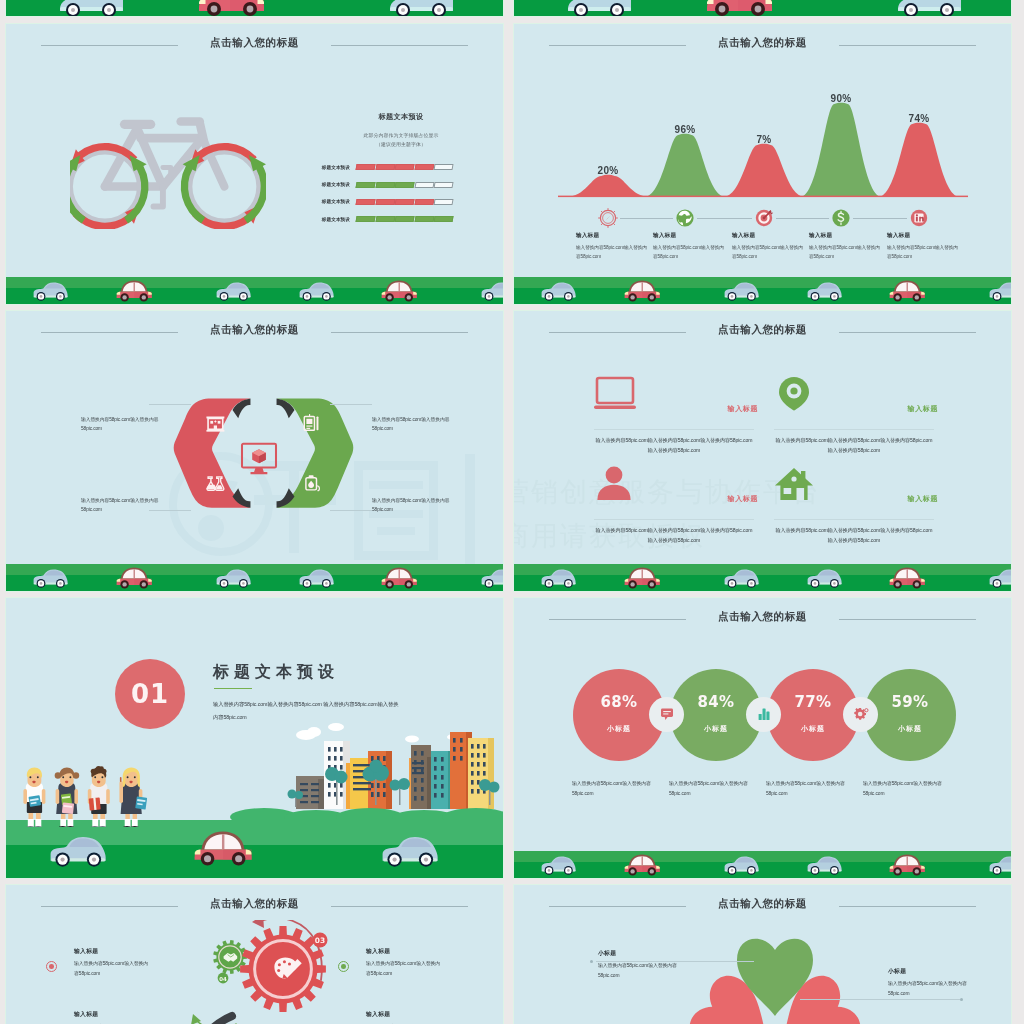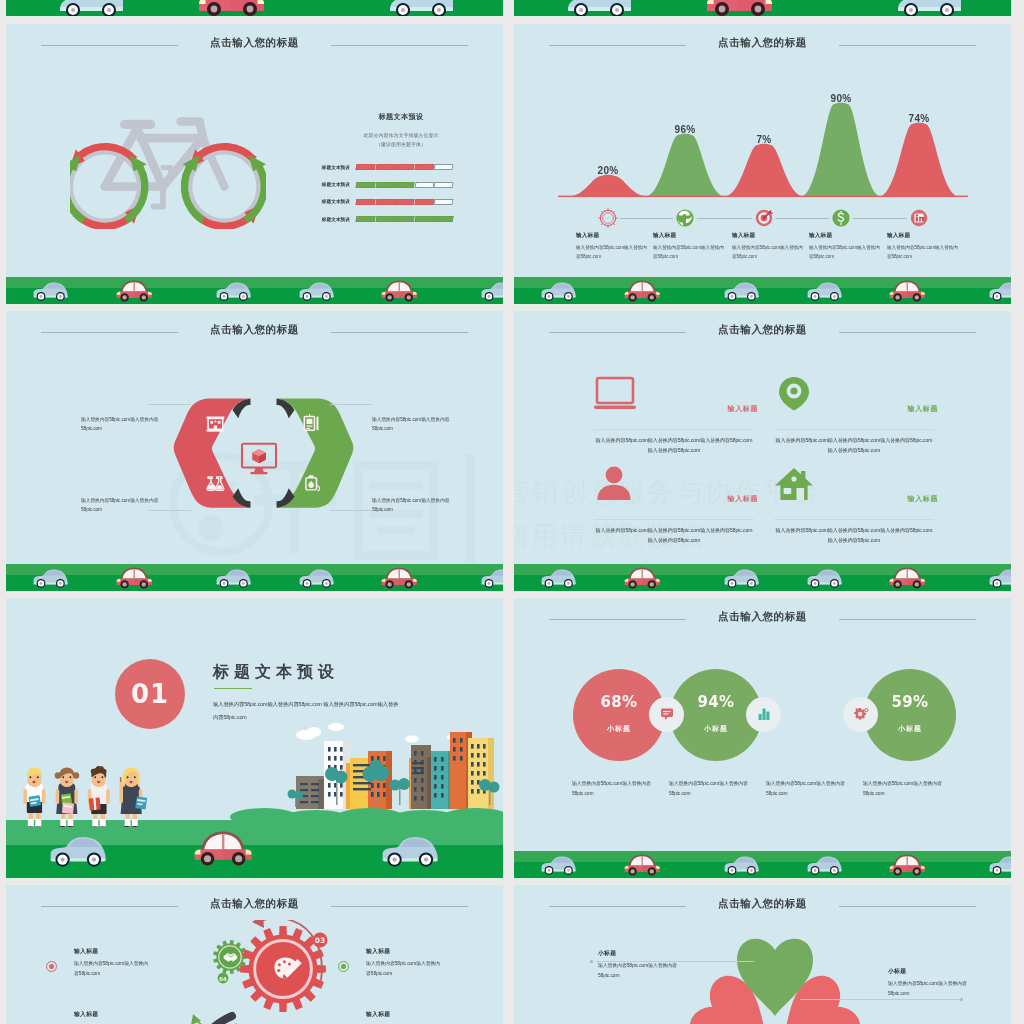--- a/index.html
+++ b/index.html
@@ -916,21 +916,25 @@
 <div class="slide c1 r2">
   <div class="tline l"></div>
   <div class="tline r"></div>
   <div class="stitle">点击输入您的标题</div>
   <div class="pcwrap">
         <div class="pcc" style="left:59px;top:71px;background:#dd6b6e">
         <div class="pv">68%</div>
         <div class="pl">小标题</div>
       </div>
         <div class="pcc" style="left:156px;top:71px;background:#79ab62">
-        <div class="pv">94%</div>
+        <div class="pv">84%</div>
+        <div class="pl">小标题</div>
+      </div>
+        <div class="pcc" style="left:253px;top:71px;background:#dd6b6e">
+        <div class="pv">77%</div>
         <div class="pl">小标题</div>
       </div>
         <div class="pcc" style="left:350px;top:71px;background:#79ab62">
         <div class="pv">59%</div>
         <div class="pl">小标题</div>
       </div>
         <div class="pcs" style="left:135px;top:98.5px">
           <svg width="14" height="14" viewBox="0 0 14 14">
             <rect x="1" y="1.5" width="12" height="8.4" rx="1.4" fill="#d9676d"></rect>
             <path d="M4.6 9.4h3.4L5.4 13Z" fill="#d9676d"></path>

